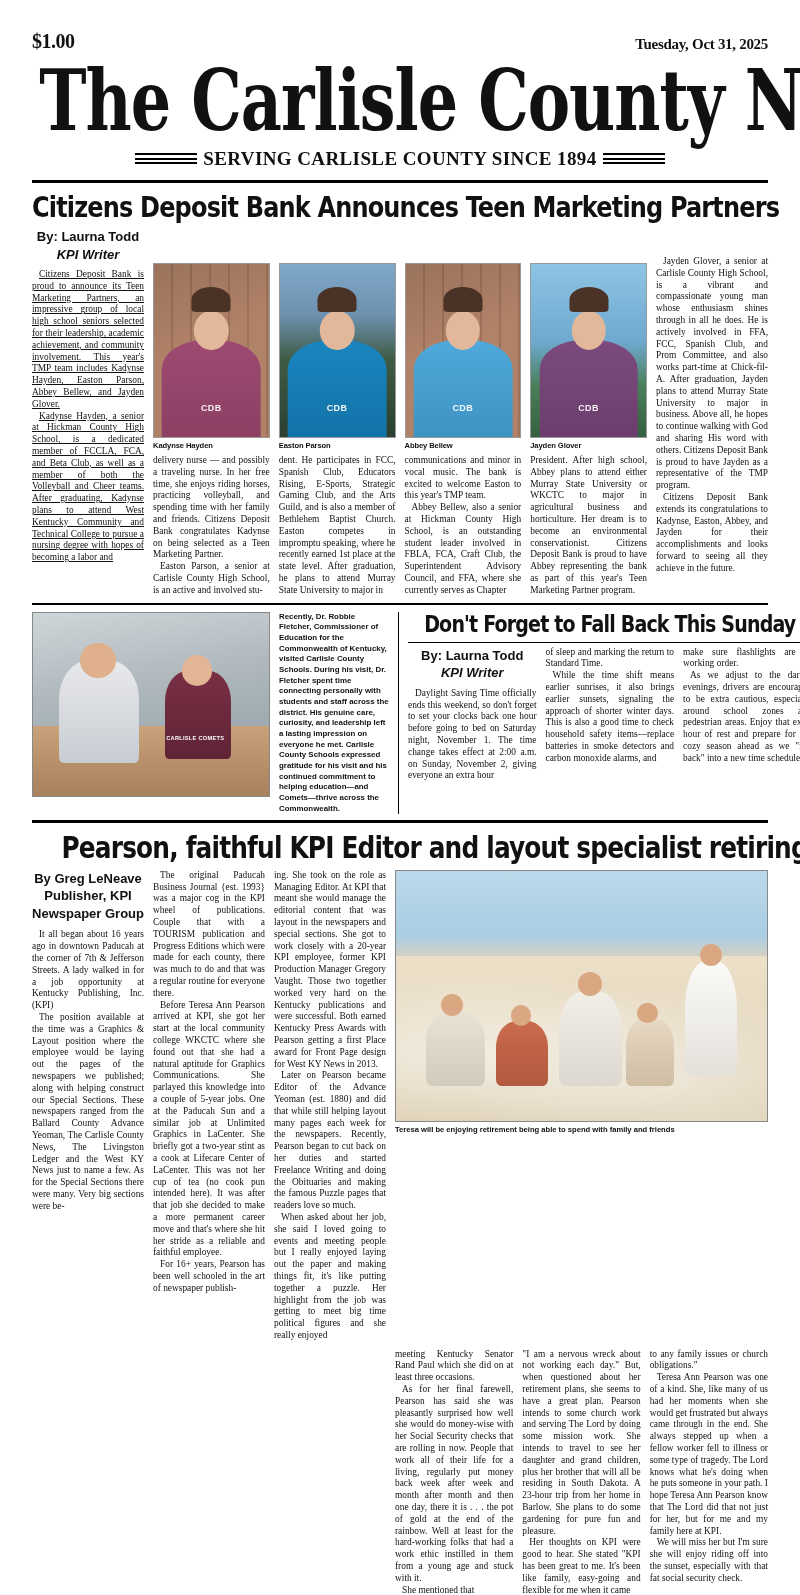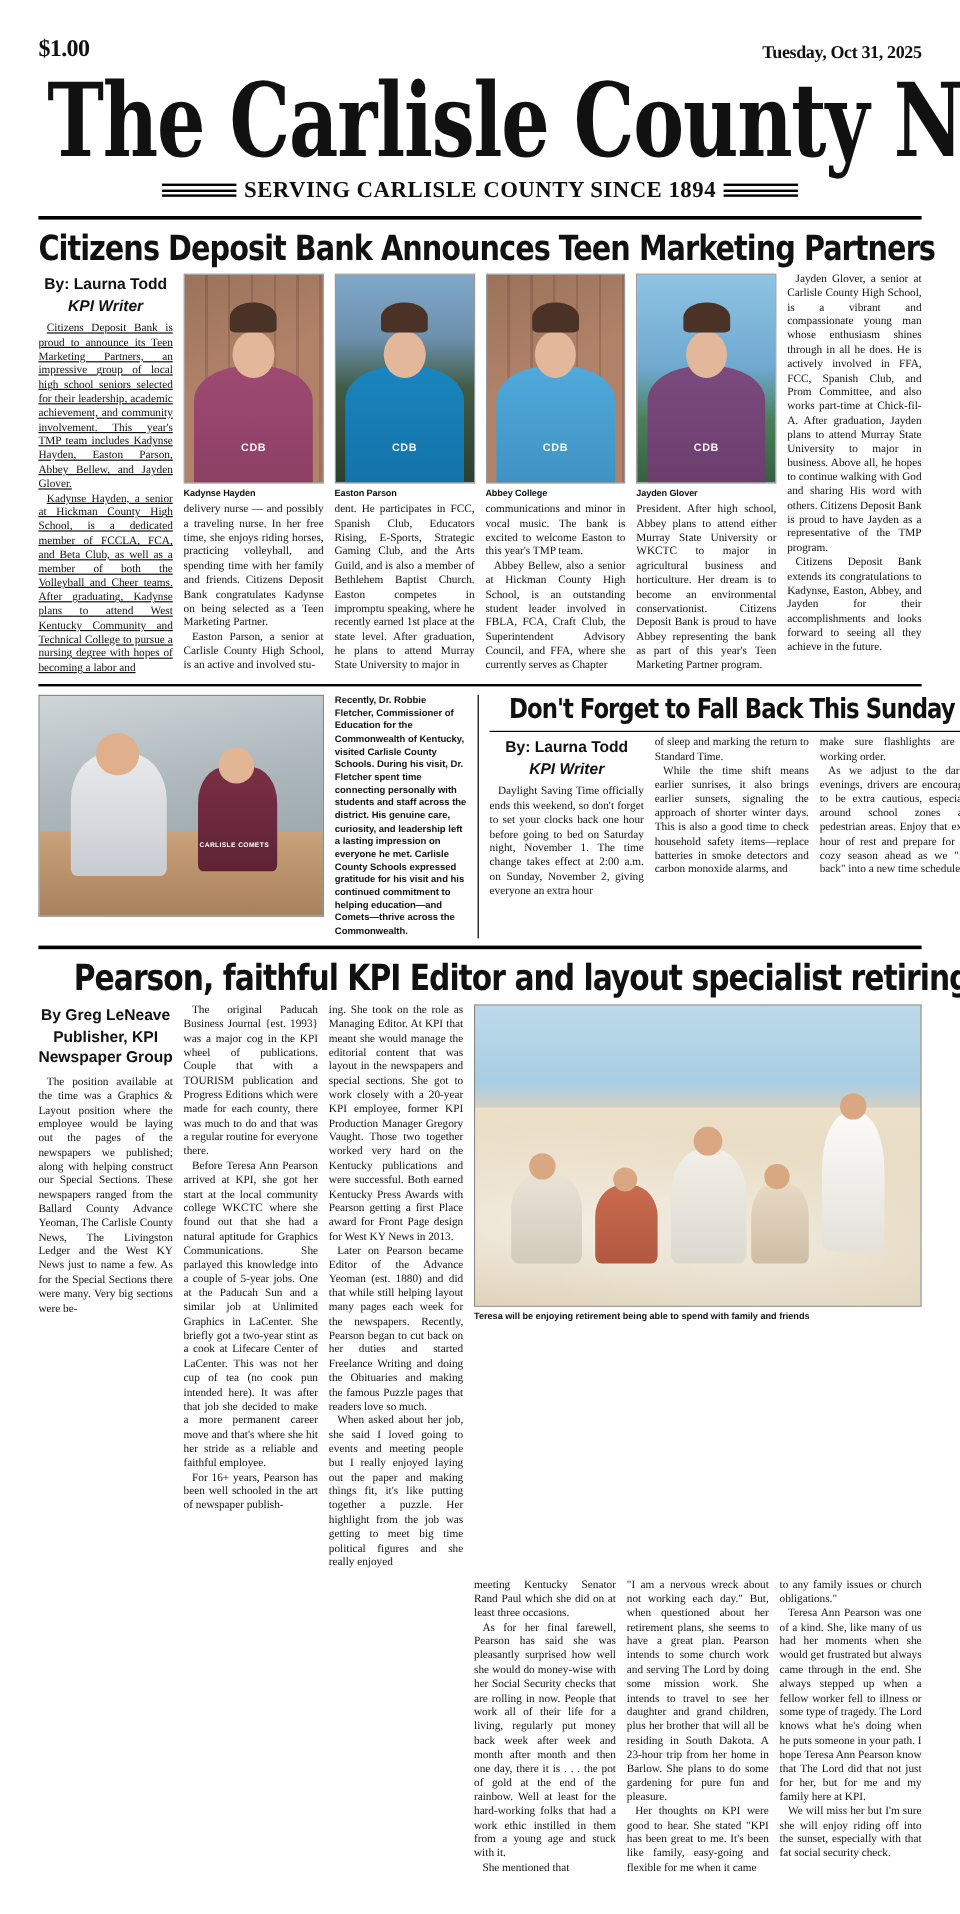--- a/index.html
+++ b/index.html
@@ -68,23 +68,23 @@
 
   
   .col { font-size:9.4px; line-height:1.255; text-align:justify; hyphens:none; }
   .col p { margin:0; text-indent:7px; }
   .col p.noindent { text-indent:0; }
 
   
   .a1 { display:flex; gap:9px; }
   .a1-c1 { width:112px; flex:0 0 112px; }
   .a1-mid { flex:1 1 auto; }
-  .a1-c6 { width:112px; flex:0 0 112px; }
-
-  .photo-row { display:flex; gap:9px; }
+  .a1-c6 { width:112px; flex:0 0 112px;margin-top:28px; }
+
+  .photo-row { display:flex; gap:9px;margin-top:35px; }
   .photo-cell { flex:1 1 0; }
   .photo {
     width:100%; height:175px; border:1px solid #999; display:block;
     background:#ccc; position:relative; overflow:hidden;
   }
   .photo-cap {
     font-family:"Liberation Sans", sans-serif;
     font-weight:bold; font-size:7.6px; margin-top:3px; letter-spacing:-0.1px;
   }
   .a1-sub { display:flex; gap:9px; margin-top:5px; }
@@ -240,21 +240,21 @@
             </div>
             <div class="photo-cap">Easton Parson</div>
           </div>
           <div class="photo-cell">
             <div class="photo p-brick">
               <div class="subject s-ltblue"></div>
               <div class="head"></div>
               <div class="hair"></div>
               <div class="cdb-logo">CDB</div>
             </div>
-            <div class="photo-cap">Abbey College</div>
+            <div class="photo-cap">Abbey Bellew</div>
           </div>
           <div class="photo-cell">
             <div class="photo p-sky">
               <div class="subject s-purple"></div>
               <div class="head"></div>
               <div class="hair"></div>
               <div class="cdb-logo">CDB</div>
             </div>
             <div class="photo-cap">Jayden Glover</div>
           </div>
@@ -336,20 +336,21 @@
     <div class="headline center" style="font-size:30px;">Pearson, faithful KPI Editor and layout specialist retiring</div>
 
     <div class="a3-top">
       <div class="a3-c">
         <div class="byline">
           <div>By Greg LeNeave</div>
           <div>Publisher, KPI</div>
           <div>Newspaper Group</div>
         </div>
         <div class="col" style="margin-top:7px;">
+          <p>It all began about 16 years ago in downtown Paducah at the corner of 7th &amp; Jefferson Streets. A lady walked in for a job opportunity at Kentucky Publishing, Inc.(KPI)</p>
           <p>The position available at the time was a Graphics &amp; Layout position where the employee would be laying out the pages of the newspapers we published; along with helping construct our Special Sections. These newspapers ranged from the Ballard County Advance Yeoman, The Carlisle County News, The Livingston Ledger and the West KY News just to name a few. As for the Special Sections there were many. Very big sections were be-</p>
         </div>
       </div>
 
       <div class="a3-c">
         <div class="col">
           <p>The original Paducah Business Journal {est. 1993} was a major cog in the KPI wheel of publications. Couple that with a TOURISM publication and Progress Editions which were made for each county, there was much to do and that was a regular routine for everyone there.</p>
           <p>Before Teresa Ann Pearson arrived at KPI, she got her start at the local community college WKCTC where she found out that she had a natural aptitude for Graphics Communications. She parlayed this knowledge into a couple of 5-year jobs. One at the Paducah Sun and a similar job at Unlimited Graphics in LaCenter. She briefly got a two-year stint as a cook at Lifecare Center of LaCenter. This was not her cup of tea (no cook pun intended here).  It was after that job she decided to make a more permanent career move and that's where she hit her stride as a reliable and faithful employee.</p>
           <p>For 16+ years, Pearson has been well schooled in the art of newspaper publish-</p>
         </div>

